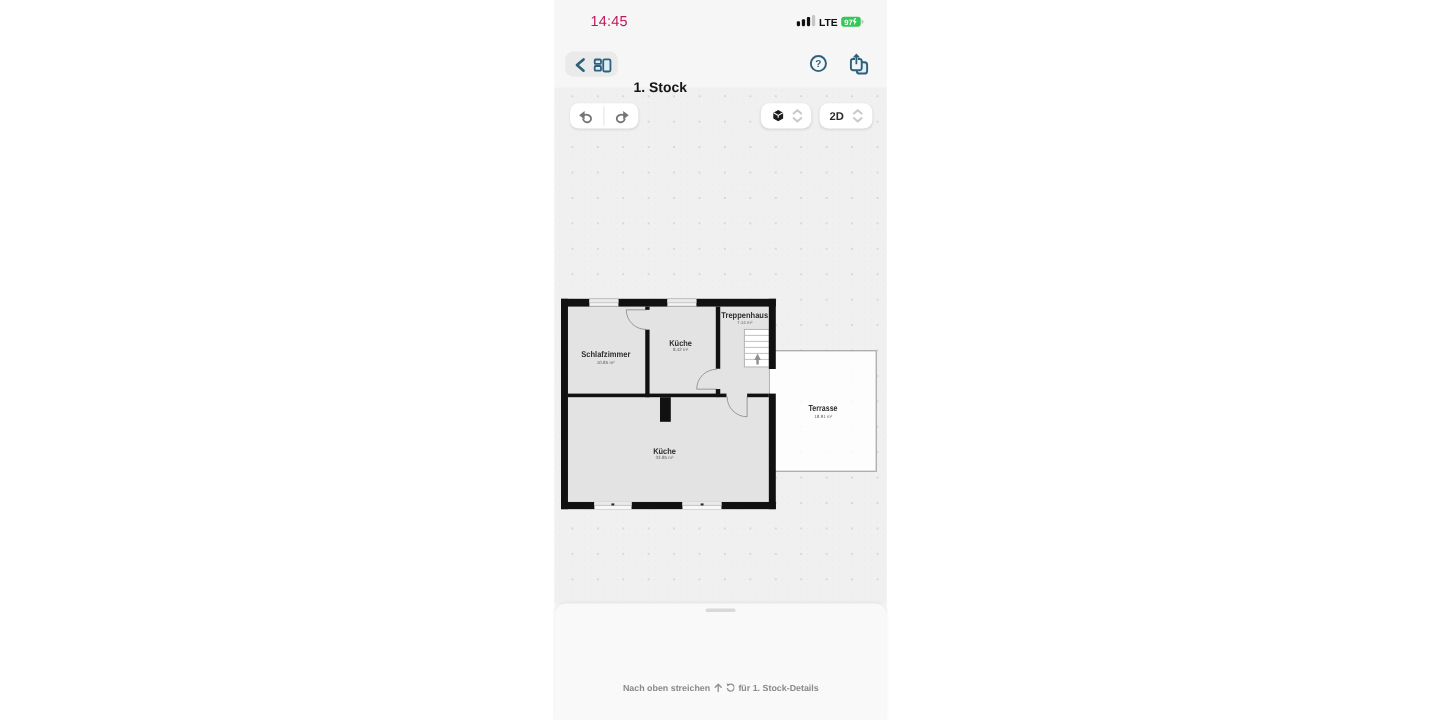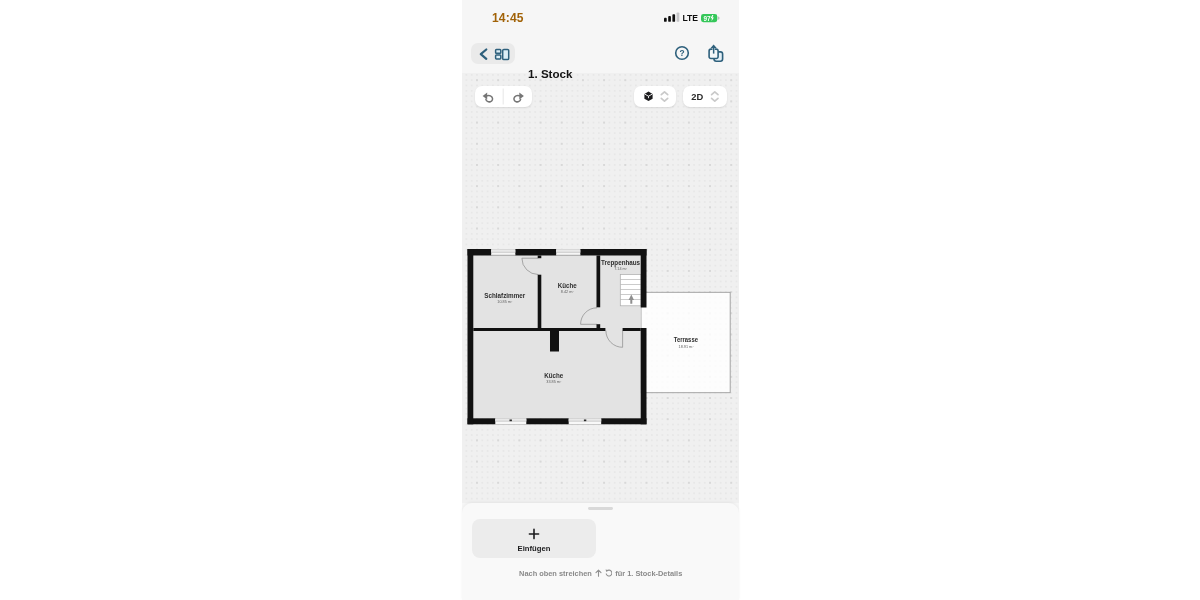--- a/index.html
+++ b/index.html
@@ -124,21 +124,21 @@
     </g>
 
     <g>
       <rect x="106.7" y="418.4" width="32.5" height="6" fill="#f8f8f8"></rect>
       <rect x="106.7" y="418.4" width="32.5" height="2.6" fill="#e9e9e9"></rect>
       <line x1="106.7" y1="421.2" x2="139.2" y2="421.2" stroke="#c2c2c2" stroke-width="0.8"></line>
       <rect x="121.9" y="419.5" width="2.4" height="1.7" fill="#2a2a2a"></rect>
     </g>
   </svg>
 
-  <div style="position:absolute;left:30px;top:11px;width:30px;text-align:center;font-size:12px;font-weight:bold;color:#a16207;letter-spacing:0.2px;">14:45</div>
+  <div style="position:absolute;left:30px;top:11px;width:30px;text-align:center;font-size:12px;font-weight:normal;color:#be185d;letter-spacing:0.2px;">14:45</div>
 
   <svg width="60" height="26" viewBox="0 0 60 26" style="position:absolute;left:198px;top:0">
 
     <g fill="#0f0f0f">
       <rect x="4" y="17.8" width="2.7" height="4" rx="0.9"></rect>
       <rect x="8.2" y="16" width="2.7" height="5.8" rx="0.9"></rect>
       <rect x="12.4" y="14.2" width="2.7" height="7.6" rx="0.9"></rect>
       <rect x="16.6" y="12.4" width="2.7" height="9.4" rx="0.9" fill="#c6c6c8"></rect>
     </g>
 
@@ -220,26 +220,20 @@
     <g stroke="#c9c9c9" stroke-width="1.7" fill="none" stroke-linecap="round" stroke-linejoin="round">
       <path d="M 28.6 8.6 L 31.8 5.8 L 35 8.6"></path>
       <path d="M 28.6 12.4 L 31.8 15.2 L 35 12.4"></path>
     </g>
   </svg>
 
   <div id="sheet">
 
     <div style="position:absolute;left:125.7px;top:4.6px;width:25px;height:2.7px;border-radius:1.4px;background:#d9d9d9;"></div>
 
-    <div class="sbtn" style="left:9.9px;width:124.3px;">
-      <svg width="20" height="20" viewBox="0 0 20 20" style="position:absolute;left:52px;top:4.5px;">
-        <path d="M 10 5.4 V 14.6 M 5.4 10 H 14.6" stroke="#1c1c1e" stroke-width="1.6" stroke-linecap="round"></path>
-      </svg>
-      <div class="lbl">Einfügen</div>
-    </div>
 
 
     <div style="position:absolute;left:0;top:66px;width:100%;display:flex;justify-content:center;align-items:flex-end;gap:3px;font-size:7.4px;font-weight:bold;color:#8a8a8a;">
       <span>Nach oben streichen</span>
       <svg width="7" height="8" viewBox="0 0 7 8" style="margin-bottom:1px">
           <path d="M 3.5 7.3 V 1.4 M 1 3.7 L 3.5 1.2 L 6 3.7" stroke="#909090" stroke-width="1.1" fill="none" stroke-linecap="round" stroke-linejoin="round"></path>
         </svg>
       <svg width="7.5" height="7.5" viewBox="0 0 7.5 7.5" style="margin-bottom:1px">
           <path d="M 2 1.9 A 2.9 2.9 0 1 1 1.2 4.9" stroke="#909090" stroke-width="1.1" fill="none" stroke-linecap="round"></path>
           <path d="M 0.5 0.6 L 2.9 1 L 1.3 3.1 Z" fill="#909090"></path>

